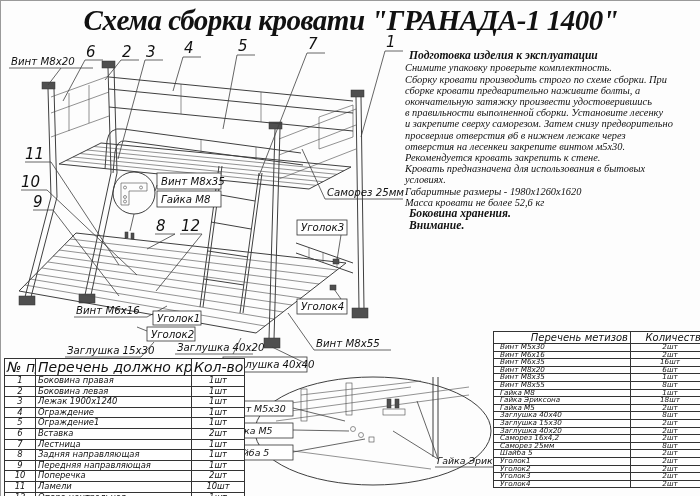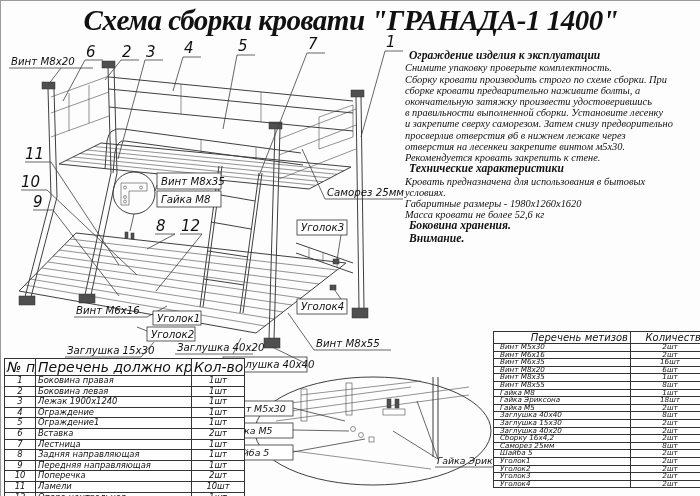--- a/index.html
+++ b/index.html
@@ -238,31 +238,30 @@
       <polyline class="ld" points="292,429 348,430"></polyline>
       <rect class="box" x="222" y="444" width="70" height="15"></rect>
       <text class="lbs" x="226" y="455">Шайба 5</text>
       <polyline class="ld" points="292,451 364,438"></polyline>
       <text class="lbs" x="436" y="463">Гайка Эриксона</text>
       <line class="ld" x1="434" y1="466" x2="510" y2="466"></line>
     </g>
   </svg>
 
   <div class="instructions">
-    <div class="hd">Ограждение изделия к эксплуатации</div>
+    <div class="hd">Подготовка изделия к эксплуатации</div>
     <div class="body">Снимите упаковку проверьте комплектность.
 Сборку кровати производить строго по схеме сборки. При
 сборке кровати  предварительно наживите  болты, а
 окончательную затяжку произвести удостоверившись
 в правильности выполненной сборки. Установите лесенку
 и закрепите сверху саморезом. Затем снизу предворительно
 просверлив отверстия ø6 в нижнем лежаке через
 отверстия на лесенкеи закрепите винтом м5х30.
 Рекомендуется кровать закрепить к стене.</div>
-    <div class="hd">Технические характеристики</div>
     <div class="body">Кровать предназначена для использования в бытовых
 условиях.
 Габаритные размеры - 1980х1260х1620
 Масса кровати не более 52,6 кг</div>
     <div class="hd">Боковина хранения.</div>
     <div class="hd">Внимание.</div>
   </div>
 
   <table class="sheet parts">
     <thead>
@@ -411,21 +410,21 @@
           <td style="padding-left:6px">Заглушка 15х30</td>
           <td class="c">2шт</td>
         </tr>
 
         <tr>
           <td style="padding-left:6px">Заглушка 40х20</td>
           <td class="c">2шт</td>
         </tr>
 
         <tr>
-          <td style="padding-left:6px">Сборку 16х4,2</td>
+          <td style="padding-left:6px">Саморез 16х4,2</td>
           <td class="c">2шт</td>
         </tr>
 
         <tr>
           <td style="padding-left:6px">Саморез 25мм</td>
           <td class="c">8шт</td>
         </tr>
 
         <tr>
           <td style="padding-left:6px">Шайба 5</td>

